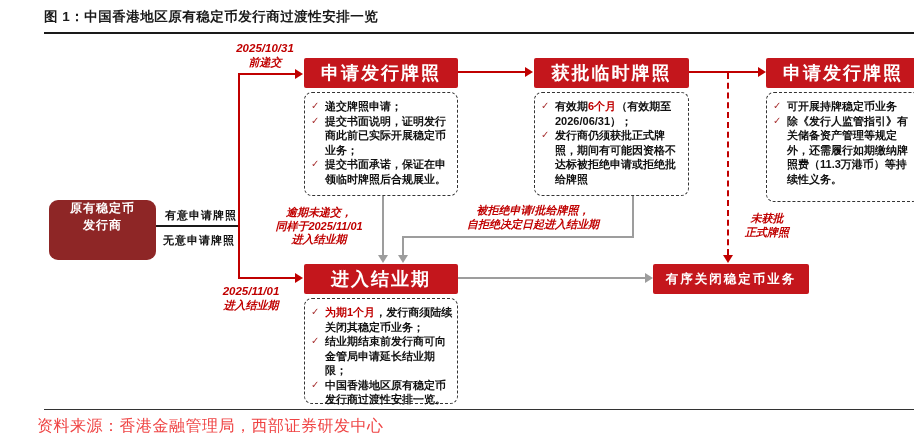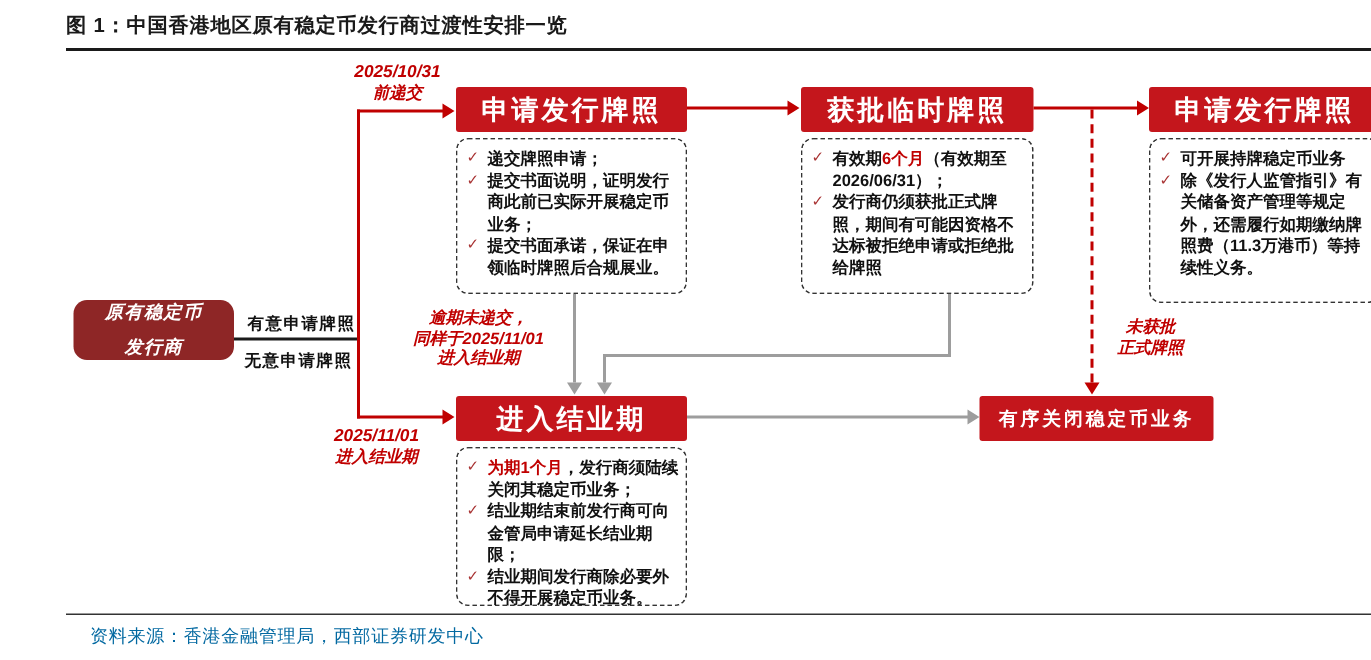--- a/index.html
+++ b/index.html
@@ -23,37 +23,36 @@
     margin-left: 36px;
   }
   .fig-title {
     position: absolute; left: 8px; top: 8px;
     font-size: 13.5px; font-weight: bold; color: var(--ink);
     letter-spacing: 0.5px;
   }
   .title-rule { position: absolute; left: 8px; top: 32px; width: 898px; height: 2px; background: #1a1a1a; }
   .footer-rule { position: absolute; left: 8px; top: 409px; width: 898px; height: 1px; background: #333; }
   .source-line {
-    position: absolute; left: 24px; top: 416px;
-    font-size: 12px; color: #0369a1; letter-spacing: 0.5px;
+    position: absolute; left: 1px; top: 416px;
+    font-size: 16px; color: #ef4444; letter-spacing: 0.5px;
   }
   
   .box-red {
     position: absolute; background: var(--box-red);
     color: #fff; font-weight: bold; font-size: 18px; letter-spacing: 2px;
     display: flex; align-items: center; justify-content: center;
     border-radius: 2px;
   }
   .box-origin {
-    position: absolute; left: 13px; top: 200px; width: 107px; height: 40px;
+    position: absolute; left: 13px; top: 200px; width: 107px; height: 60px;
     background: var(--origin-red); border-radius: 9px;
     color: #fff; font-weight: bold; font-size: 12px; line-height: 17px;
-    display: flex; flex-direction: column; align-items: center; justify-content: space-between;
+    display: flex; flex-direction: column; align-items: center; justify-content: flex-start;
     letter-spacing: 1px;
-    font-style: italic;
   }
   
   .detail {
     position: absolute; border: 1.5px dashed #333; border-radius: 8px;
     background: #fff; padding: 6px 4px 4px 6px;
   }
   .chk-item { display: flex; font-size: 11px; line-height: 14.5px; font-weight: bold; color: #111; }
   .chk-mark { flex: 0 0 14px; width: 14px; color: #a83232; font-size: 10px; }
   .seg-red { color: var(--accent); }
   .seg-num { font-weight: bold; }
@@ -108,20 +107,24 @@
     </div>
   <div class="lbl date-first" style="left:167px; top:285px; width:96px;">
       <div style="font-size: 11.5px;">2025/11/01</div>
       <div>进入结业期</div>
     </div>
   <div class="lbl" style="left:222px; top:206px; width:122px;">
       <div>逾期未递交，</div>
       <div>同样于2025/11/01</div>
       <div>进入结业期</div>
     </div>
+  <div class="lbl" style="left:396px; top:204px; width:202px;">
+      <div>被拒绝申请/批给牌照，</div>
+      <div>自拒绝决定日起进入结业期</div>
+    </div>
   <div class="lbl" style="left:699px; top:212px; width:64px;text-align:center;">
       <div>未获批</div>
       <div>正式牌照</div>
     </div>
 
   <div class="box-red" style="left:268px; top:58px; width:154px; height:30px;">申请发行牌照</div>
   <div class="box-red" style="left:498px; top:58px; width:155px; height:30px;">获批临时牌照</div>
   <div class="box-red" style="left:730px; top:58px; width:154px; height:30px;">申请发行牌照</div>
 
   <div class="hline" style="left:422px; top:71px; width:69px; height:2px;"></div>
@@ -184,17 +187,17 @@
       <div class="chk-item">
         <span class="chk-mark">✓</span>
         <span class="chk-text"><span class="seg-red">为期1个月</span><span>，发行商须陆续关闭其稳定币业务；</span></span>
       </div>
       <div class="chk-item">
         <span class="chk-mark">✓</span>
         <span class="chk-text"><span>结业期结束前发行商可向金管局申请延长结业期限；</span></span>
       </div>
       <div class="chk-item">
         <span class="chk-mark">✓</span>
-        <span class="chk-text"><span>结业期间发行商除必要外不得开展稳定币业务。</span></span>
+        <span class="chk-text"><span>中国香港地区原有稳定币发行商过渡性安排一览。</span></span>
       </div>
     </div>
 
 </div>
 
 </body></html>

